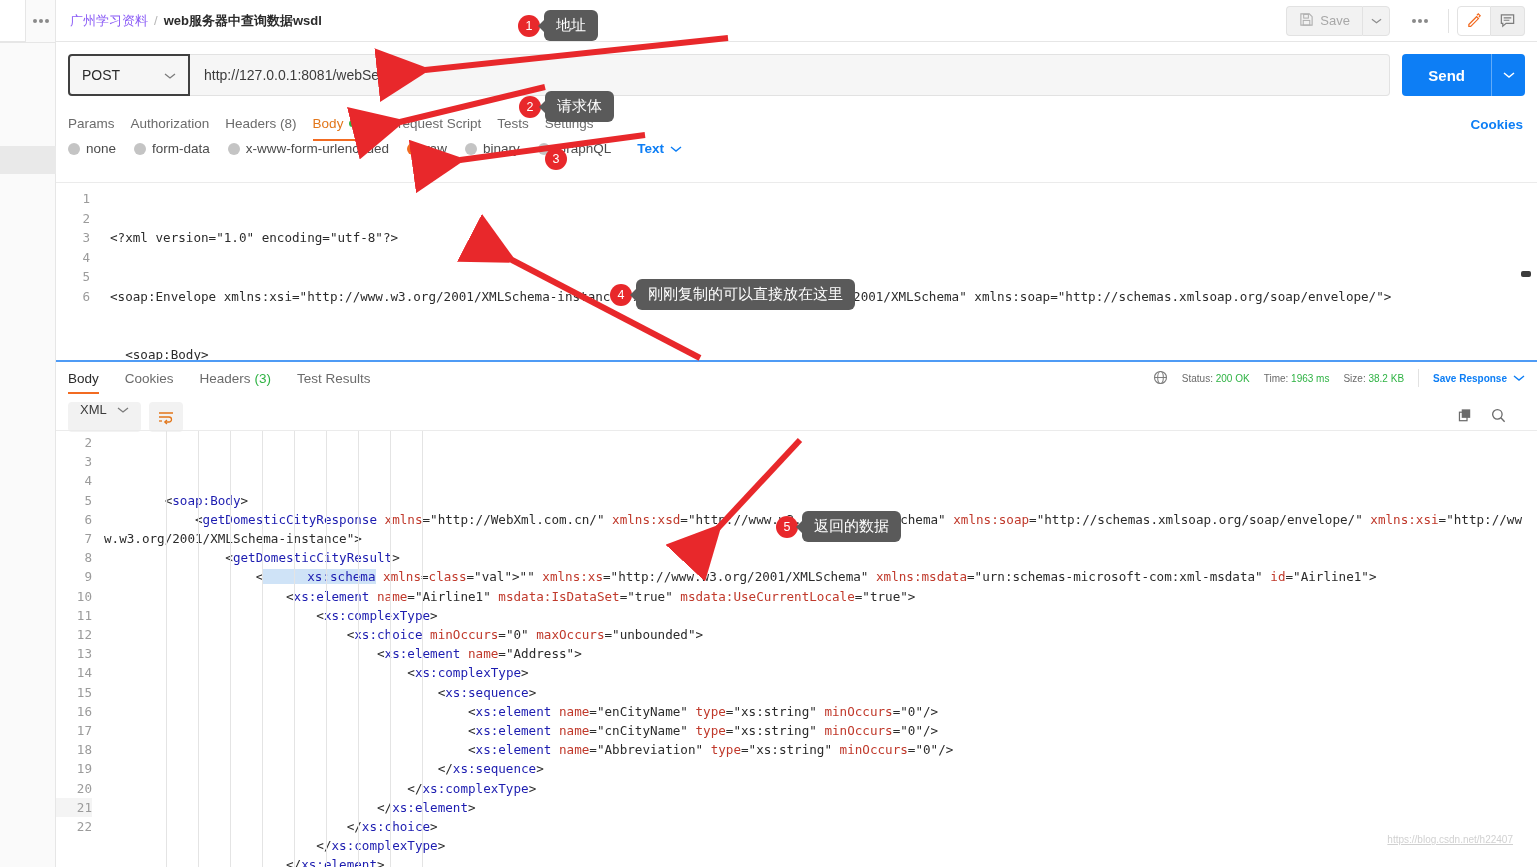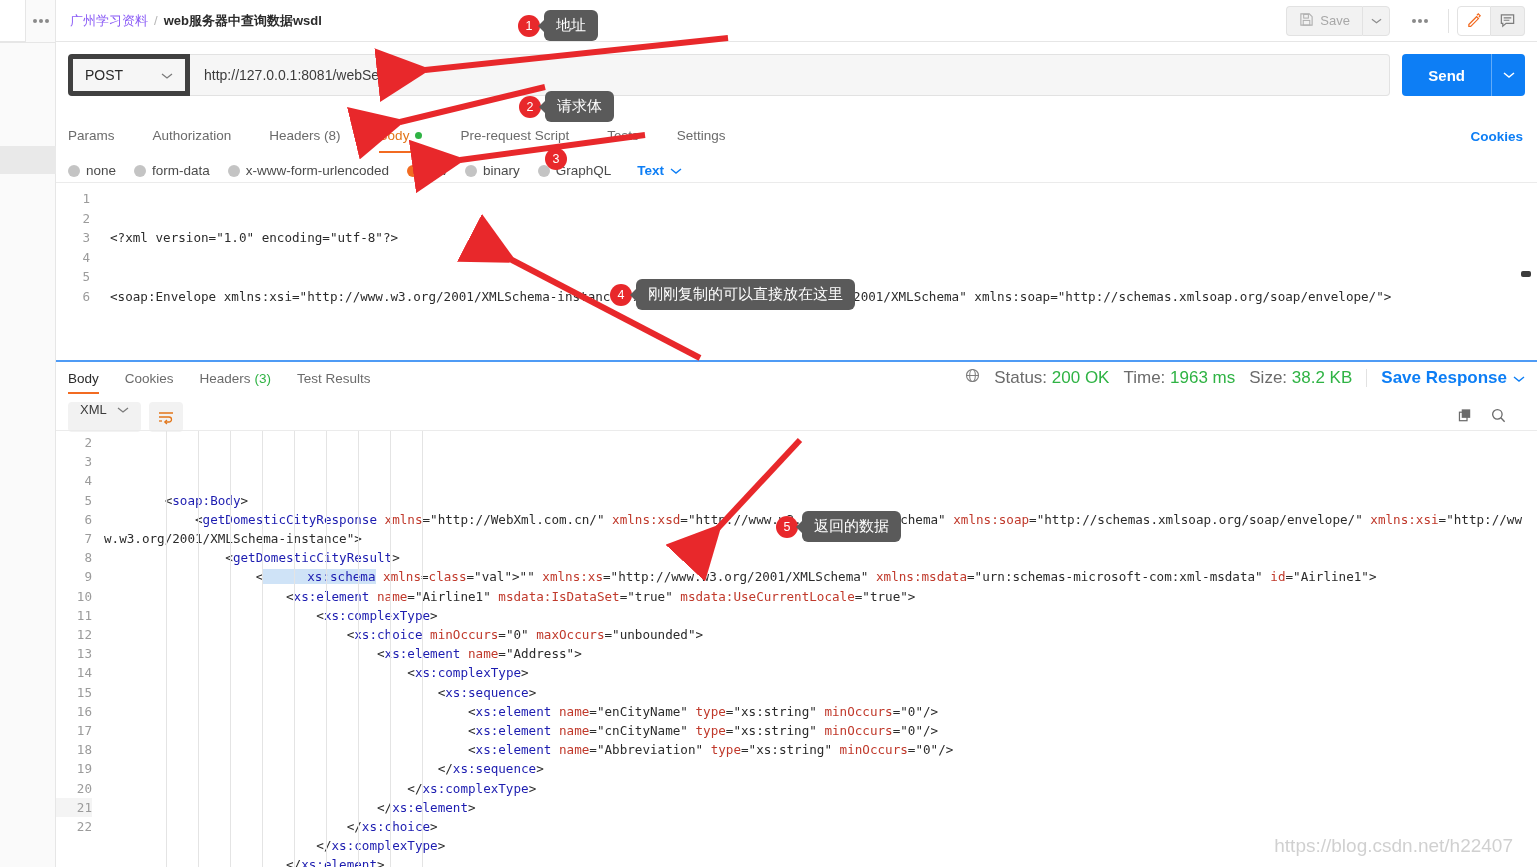--- a/index.html
+++ b/index.html
@@ -63,21 +63,21 @@
     border: 1px solid #e2e2e2; background:#fff;
   }
   .icon-sq.first { border-radius: 4px 0 0 4px; }
   .icon-sq.second { border-radius: 0 4px 4px 0; background: #efefef; border-left: none; }
 
   
   .req-area { position:absolute; left:56px; top:42px; width:1481px; height:140px; background:#fff; }
   .url-row { display:flex; align-items:center; padding: 12px 12px 0 12px; gap: 0; }
   .method-box {
     width: 122px; height: 42px; background: #f6f6f6;
-    border: 5px solid #404040; border-radius: 4px 0 0 4px;
+    border: 2px solid #404040; border-radius: 4px 0 0 4px;
     display:flex; align-items:center; justify-content: space-between; padding: 0 12px;
     font-size: 14px; color: #2b2b2b;
   }
   .url-box {
     flex: 1; height: 42px; background: #f6f6f6; border: 1px solid #e2e2e2; border-left: none;
     border-radius: 0 4px 4px 0; display:flex; align-items:center; padding: 4px 14px;
     font-size: 14px; color: #3b3b3b;
   }
   .send-group { display:flex; align-items:stretch; height:42px; margin-left: 12px; }
   .send-btn {
@@ -85,36 +85,36 @@
     border-radius: 4px 0 0 4px; display:flex; align-items:center; padding: 0 26px;
   }
   .send-caret {
     width: 34px; background:#0d7ef5; border-radius: 0 4px 4px 0;
     display:flex; align-items:center; justify-content:center;
     border-left: 1px solid rgba(255,255,255,.35);
   }
 
   
   .req-tabs {
-    display:flex; align-items:center; padding: 0 12px; margin-top: 24px; gap: 38px;
+    display:flex; align-items:center; padding: 0 12px; margin-top: 12px; gap: 16px;
     font-size: 13.5px; color: #6b6b6b; position: relative;
   }
   .req-tab { padding: 8px 0 10px 0; position: relative; display:flex; align-items:center; gap:6px; }
   .req-tab.active { color: #e2761a; }
   .req-tab.active::after {
     content:""; position:absolute; left:0; right:0; bottom:0; height:2px; background:#f26b21;
   }
   .dot-green { width:7px; height:7px; border-radius:50%; background:#2fb344; display:block; }
   .cookies-link {
     margin-left:auto; color:#0d7ef5; font-size:13.5px; font-weight:bold; padding-right: 2px;
   }
 
   
   .body-modes {
-    display:flex; align-items:center; padding: 0 12px; margin-top: 10px; gap: 18px;
+    display:flex; align-items:center; padding: 0 12px; gap: 18px;
     font-size: 13.5px; color: #4b4b4b;
   }
   .radio { display:flex; align-items:center; gap:6px; }
   .radio i {
     width: 12px; height: 12px; border-radius: 50%; background: #c4c4c4; display:block;
   }
   .radio.sel i { background: #f26b21; }
   .text-sel { color:#0d7ef5; font-weight:bold; display:flex; align-items:center; gap:6px; margin-left: 8px; }
 
   
@@ -143,21 +143,21 @@
   .resp-tabs {
     display:flex; align-items:center; padding: 0 12px; gap: 26px; font-size: 13.5px; color:#6b6b6b;
     height: 32px; position: relative;
   }
   .resp-tab { position: relative; height: 32px; display:flex; align-items:center; }
   .resp-tab.active { color:#2b2b2b; }
   .resp-tab.active::after {
     content:""; position:absolute; left:0; right:0; bottom:0; height:2px; background:#f26b21;
   }
   .hdr-count { color:#2fb344; margin-left:4px; }
-  .resp-status { margin-left:auto; display:flex; align-items:center; gap: 14px; font-size: 17px; color:#6b6b6b; }
+  .resp-status { margin-left:auto; display:flex; align-items:center; gap: 14px; font-size: 10px; color:#6b6b6b; }
   .stat-ok { color:#2fb344; }
   .status-div { width:1px; height:18px; background:#e2e2e2; }
   .save-resp { color:#0d7ef5; font-weight:bold; display:flex; align-items:center; gap:6px; }
 
   .resp-toolbar {
     display:flex; align-items:center; padding: 8px 12px 0 12px; gap: 8px;
   }
   .seg {
     display:flex; align-items:stretch; height: 30px; background:#f2f2f2; border-radius:4px; overflow:hidden;
     font-size: 13px; color:#6b6b6b;
@@ -207,22 +207,22 @@
   .bubble::before {
     content:""; position:absolute; left:-6px; top: 50%; margin-top:-6px;
     border-top: 6px solid transparent; border-bottom: 6px solid transparent;
     border-right: 6px solid #5a5a5a;
   }
   .ann-row { display:flex; align-items:center; gap: 4px; }
 
   .arrow-layer { position:absolute; left:0; top:0; width:1537px; height:867px; pointer-events:none; z-index: 40; }
 
   .watermark {
-    position:absolute; right: 24px; bottom: 10px; color: rgba(150,150,150,.45);
-    font-size: 19px; z-index: 60; font-family:"Liberation Sans", sans-serif;
+    position:absolute; right: 24px; bottom: 22px; color: rgba(150,150,150,.45);
+    font-size: 10px; z-index: 60; font-family:"Liberation Sans", sans-serif;text-decoration:underline;
   }
 </style>
 </head>
 <body>
 
 <div class="app">
 
   <div class="left-rail">
     <div class="rail-box"></div>
     <div class="rail-dots">
@@ -374,20 +374,21 @@
         <div>1</div>
         <div>2</div>
         <div>3</div>
         <div>4</div>
         <div>5</div>
         <div>6</div>
       </div>
       <div class="code">
         <div>&lt;?xml version="1.0" encoding="utf-8"?&gt;</div>
         <div>&lt;soap:Envelope xmlns:xsi="http://www.w3.org/2001/XMLSchema-instance" xmlns:xsd="http://www.w3.org/2001/XMLSchema" xmlns:soap="http://schemas.xmlsoap.org/soap/envelope/"&gt;</div>
+        <div>  &lt;soap:Body&gt;</div>
         
         
         
       </div>
     </div>
     <div class="req-vscroll">
         <div class="thumb"></div>
       </div>
   </div>
 

